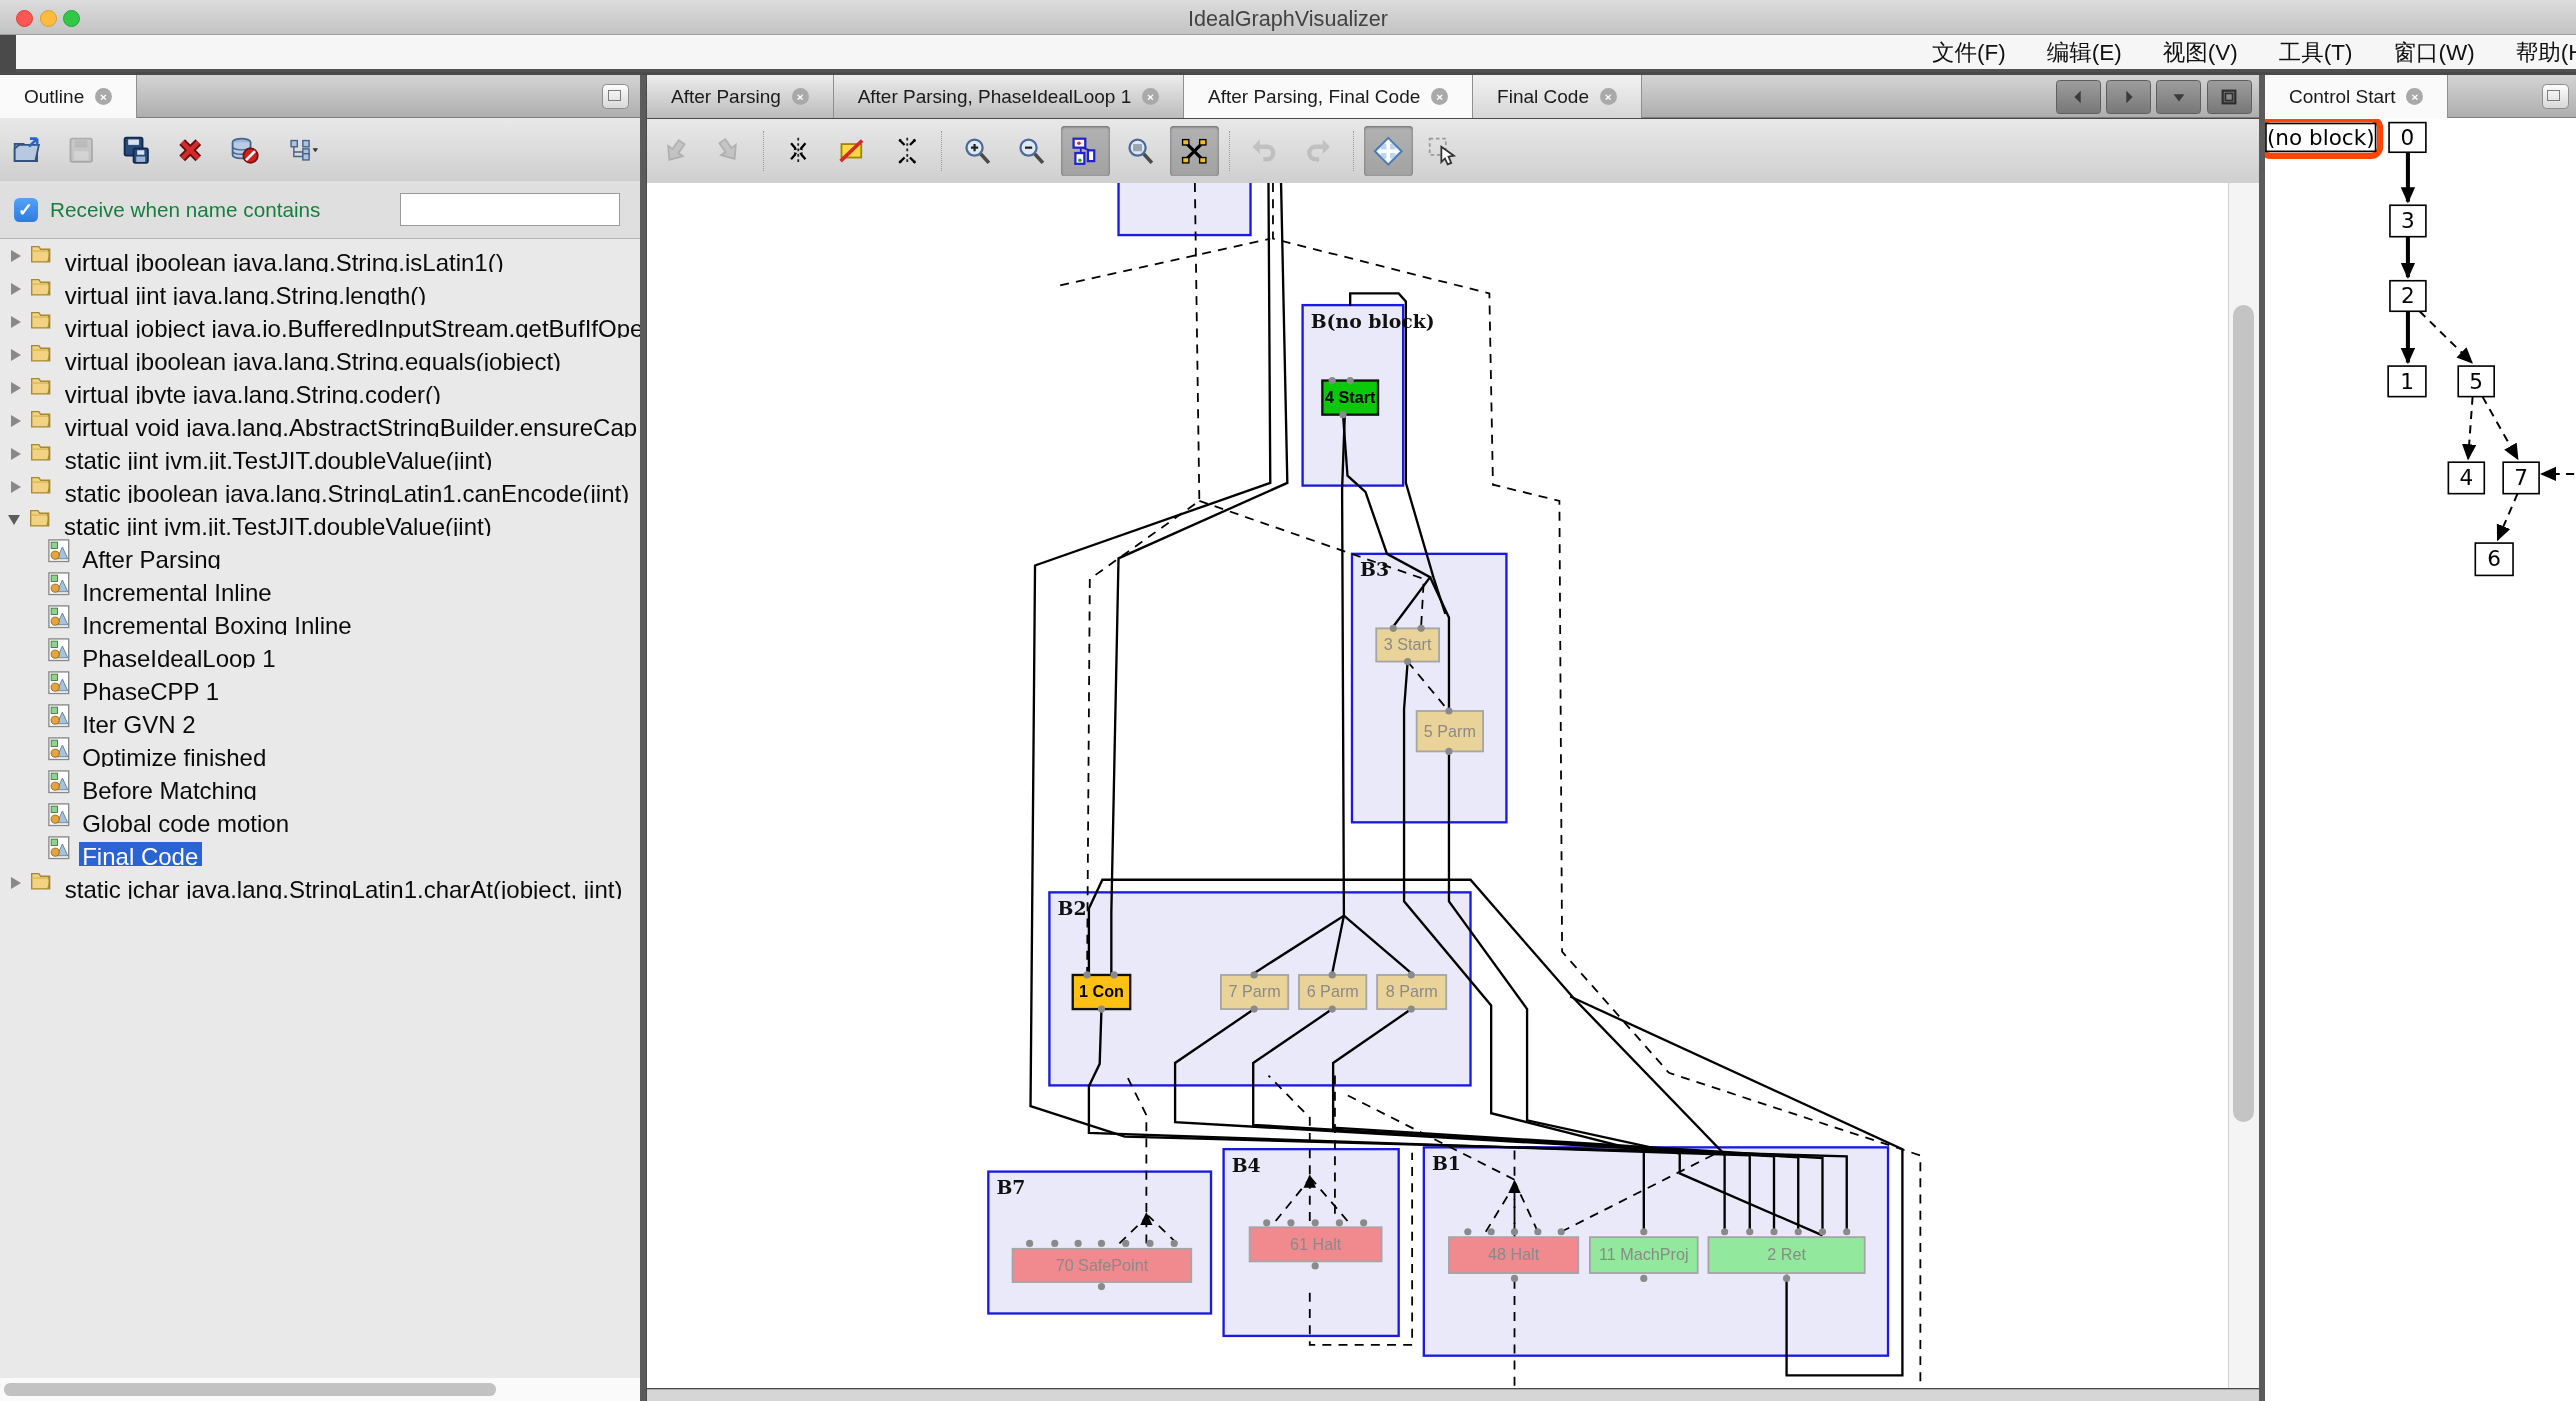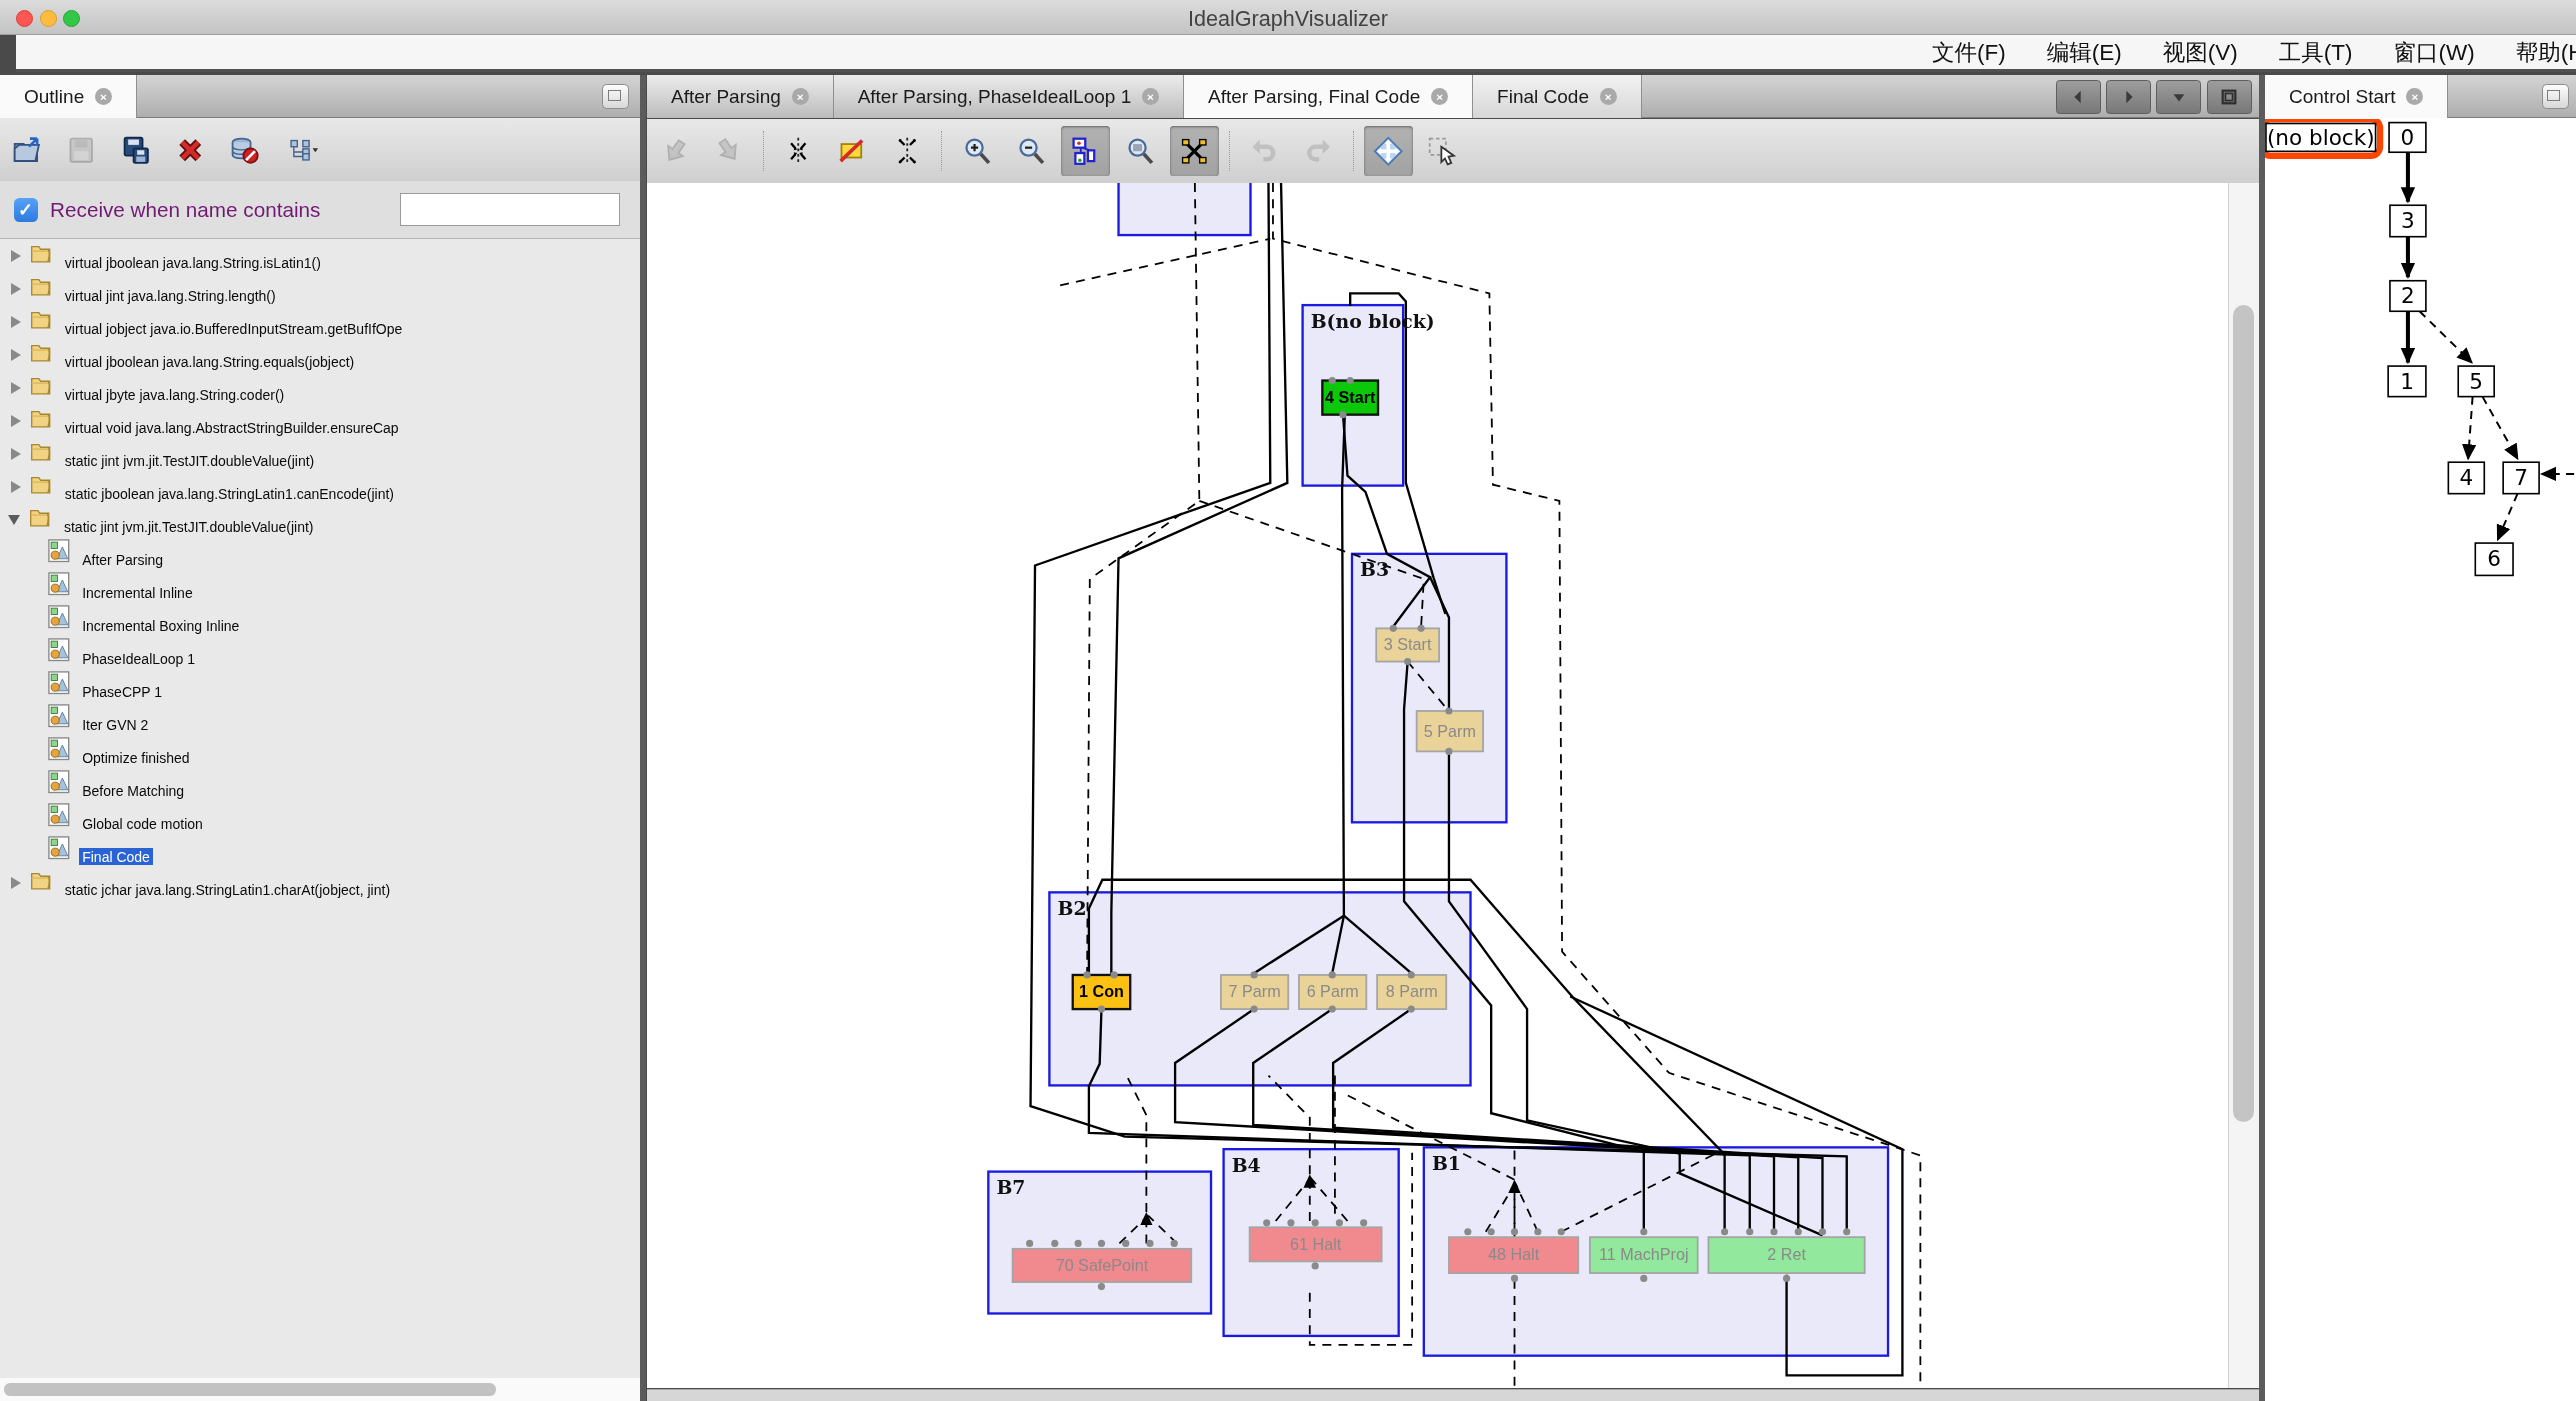--- a/index.html
+++ b/index.html
@@ -35,32 +35,32 @@
   .tb-sep{width:0;height:40px;border-left:1.8px dotted #9a9a9a;margin:0 7.2px;}
   
   #outline-panel{position:absolute;left:0;top:75px;width:640px;bottom:0;background:#e9e9e9;}
   #outline-header{left:0;width:640px;}
   #outline-toolbar{left:0;top:119px;width:640px;height:63px;}
   #filter-row{position:absolute;left:0;top:181px;width:640px;height:57px;background:#dfdfdf;
     border-bottom:0.9px solid #b5b5b5;display:flex;align-items:center;}
   #filter-check{width:24px;height:24px;margin-left:13.5px;border-radius:5.4px;
     background:linear-gradient(#55a2f7,#2e7ae0);color:#fff;font-size:18px;font-weight:bold;
     text-align:center;line-height:24px;}
-  #filter-label{font-size:20.7px;color:#701a75;margin-left:12.6px;}
+  #filter-label{font-size:20.7px;color:#15803d;margin-left:12.6px;}
   #filter-input{position:absolute;right:20px;width:207px;height:30.5px;border:0.9px solid #9a9a9a;
     background:#fff;font-size:18px;padding:0 5.4px;}
   #tree{position:absolute;left:0;top:239px;width:640px;bottom:23.4px;overflow:hidden;}
   .row{height:33px;display:flex;align-items:center;white-space:nowrap;overflow:hidden;}
   .t-arrow-r{width:0;height:0;border-left:10px solid #898989;border-top:6.3px solid transparent;
     border-bottom:6.3px solid transparent;margin-left:10.8px;flex:none;}
   .t-arrow-d{width:0;height:0;border-top:10px solid #5c5c5c;border-left:6.3px solid transparent;
     border-right:6.3px solid transparent;margin-left:8px;flex:none;}
   .t-spacer{width:16px;flex:none;margin-left:8px;}
   .t-icon{flex:none;margin-left:8px;}
-  .t-label{font-size:14px;color:#0a0a0a;margin-left:9px;padding:0.9px 3.6px;margin-top:14px;}
+  .t-label{font-size:24px;color:#0a0a0a;margin-left:9px;padding:0.9px 3.6px;margin-top:14px;}
   .t-label.selected{background:#2a63d4;color:#fff;}
   
   .hscroll-track{position:absolute;background:#fafafa;}
   .hscroll-thumb{position:absolute;background:#c2c2c2;border-radius:6.3px;}
   
   #split1{position:absolute;left:640px;top:75px;width:6.3px;bottom:0;background:#5b5b5b;}
   #editor-header{left:647px;width:1612px;}
   #editor-tabs{position:absolute;left:0;top:0;height:43px;display:flex;}
   #editor-nav{position:absolute;right:7.2px;top:5.4px;display:flex;gap:5.4px;}
   .nav-btn{width:43px;height:32px;background:linear-gradient(#9d9d9d,#787878);border:0.9px solid #5e5e5e;

